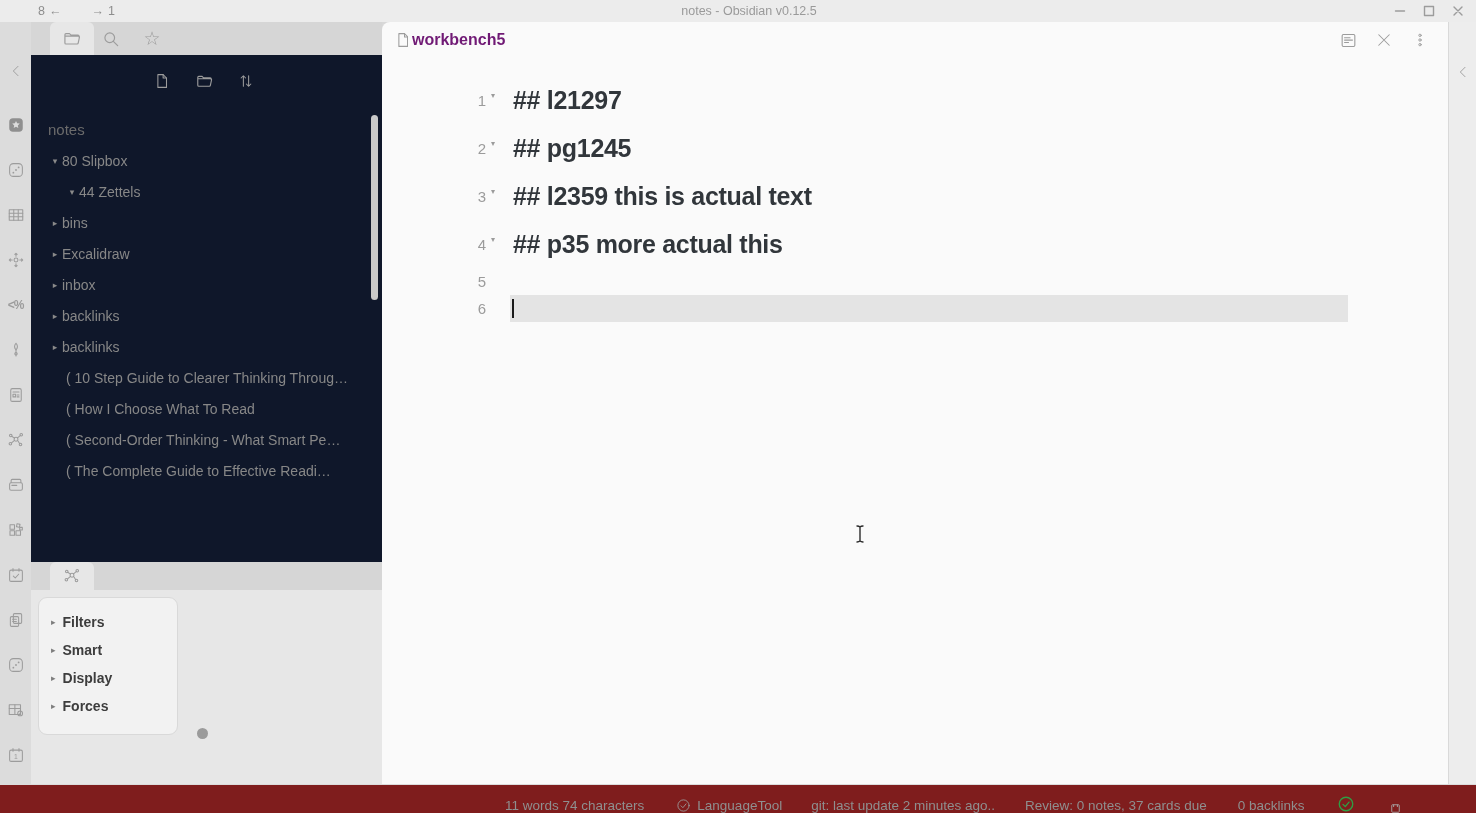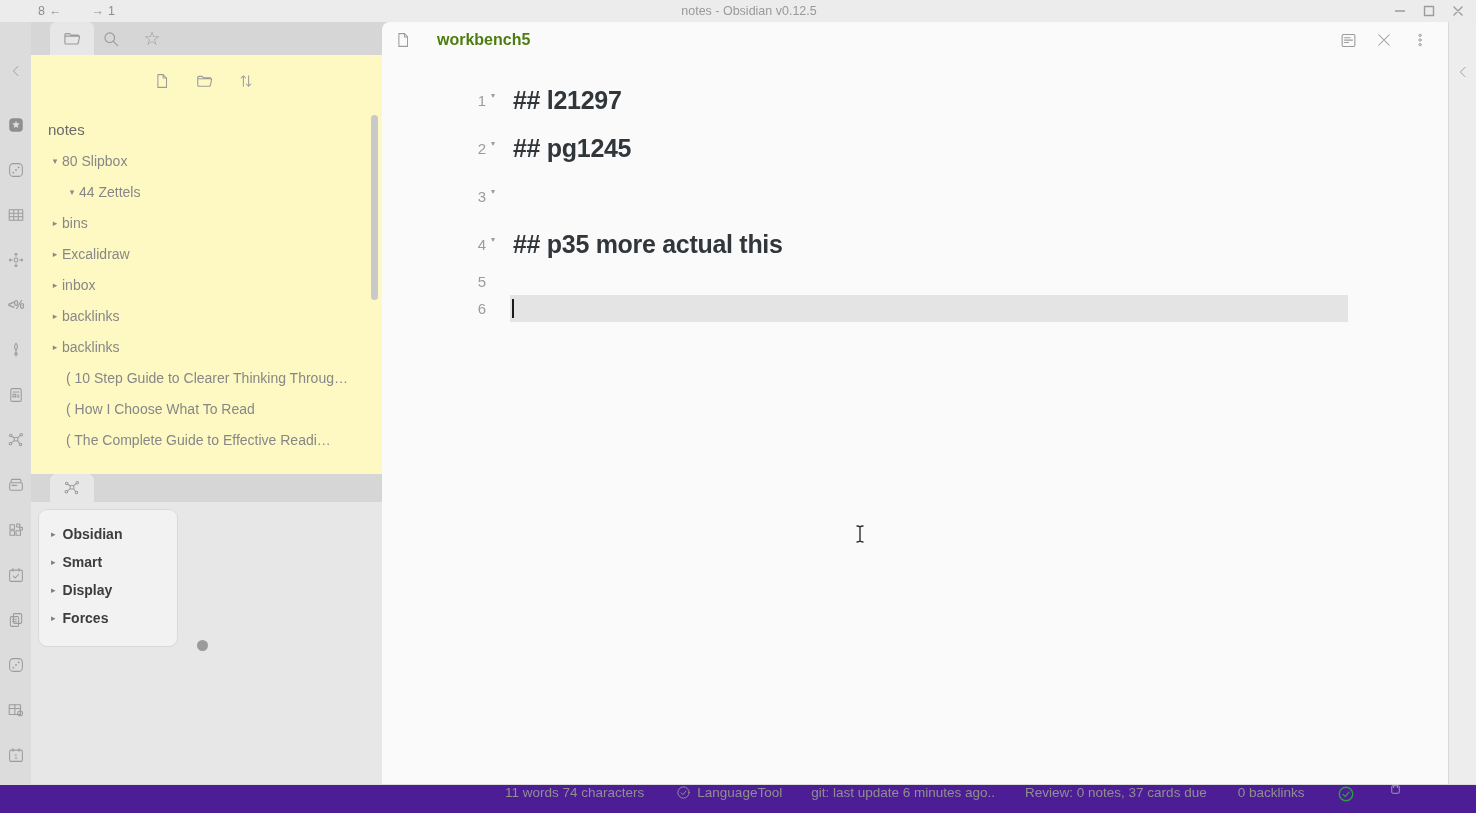--- a/index.html
+++ b/index.html
@@ -32,21 +32,21 @@
   .rib-icon { width:18px; height:18px; display:flex; align-items:center; justify-content:center; }
   .tpl-glyph { font-size:12px; font-weight:bold; color:#9c9c9c; letter-spacing:-1px; }
 
   
   .sidebar { width:351px; flex:none; display:flex; flex-direction:column; }
   .tabstrip { height:33px; background:#d6d6d6; position:relative; flex:none; }
   .tabstrip .tab-active { position:absolute; left:19px; top:0; width:44px; height:33px; background:#e7e7e7; border-radius:6px 6px 0 0; display:flex; align-items:center; justify-content:center; }
   .tabstrip .tab-plain { position:absolute; top:0; width:34px; height:33px; display:flex; align-items:center; justify-content:center; }
   .star-glyph { font-size:19px; color:#9c9c9c; line-height:1; }
 
-  .explorer { height:419px; background:#fef9c3; position:relative; overflow:hidden; flex:none; }
+  .explorer { height:507px; background:#0f172a; position:relative; overflow:hidden; flex:none; }
   .exp-toolbar { position:absolute; left:121px; top:16px; display:flex; gap:22px; }
   .exp-toolbar .tb { width:20px; height:20px; display:flex; align-items:center; justify-content:center; }
 
   .tree { padding-top:58px; font-size:14px; color:#878787; }
   .vault-row { height:32px; display:flex; align-items:center; padding-left:17px; font-size:15px; color:#6b6b6b; }
   .trow { height:31px; display:flex; align-items:center; white-space:nowrap; overflow:hidden; }
   .trow .arrow { width:14px; flex:none; font-size:9px; color:#8a8a8a; text-align:center; }
   .trow .lbl { overflow:hidden; text-overflow:ellipsis; padding-right:14px; }
   .lvl1 { padding-left:17px; }
   .lvl2 { padding-left:34px; }
@@ -57,40 +57,40 @@
   .graph-tabstrip .tab-active { position:absolute; left:19px; top:0; width:44px; height:28px; background:#e7e7e7; border-radius:6px 6px 0 0; display:flex; align-items:center; justify-content:center; }
   .graph-panel { flex:1; background:#e7e7e7; position:relative; }
   .settings-card { position:absolute; left:7px; top:7px; width:140px; height:138px; background:#f2f2f2; border:1px solid #d9d9d9; border-radius:9px; padding-top:10px; }
   .set-row { height:28px; display:flex; align-items:center; padding-left:12px; font-size:14px; font-weight:bold; color:#3d3d3d; }
   .set-row .arrow { font-size:9px; color:#7d7d7d; margin-right:7px; font-weight:normal; }
   .graph-node { position:absolute; left:166px; top:138px; width:11px; height:11px; border-radius:50%; background:#9b9b9b; }
 
   
   .editor-pane { flex:1; background:#fafafa; border-radius:8px 0 0 0; display:flex; flex-direction:column; position:relative; overflow:hidden; }
   .pane-header { height:36px; display:flex; align-items:center; padding-left:12px; flex:none; }
-  .pane-title { font-size:16px; font-weight:bold; color:#4d7c0f; margin-left:25px; }
+  .pane-title { font-size:16px; font-weight:bold; color:#701a75; margin-left:0; }
   .pane-actions { margin-left:auto; display:flex; align-items:center; gap:16px; padding-right:18px; }
   .pane-actions .pa { width:20px; height:20px; display:flex; align-items:center; justify-content:center; }
 
   .content { padding-top:18px; }
   .line { display:flex; align-items:center; position:relative; }
   .line.heading { height:48px; }
   .line.plain { height:27px; }
   .gutter { width:104px; flex:none; text-align:right; font-size:15px; color:#9b9b9b; }
   .fold { width:14px; flex:none; text-align:center; font-size:8px; color:#9b9b9b; padding-bottom:10px; }
   .fold.empty { padding-bottom:0; }
   .htext { font-size:25px; font-weight:bold; color:#31363b; letter-spacing:-0.3px; padding-left:13px; }
   .active-band { position:absolute; left:128px; top:0; width:838px; height:27px; background:#e4e4e4; }
   .caret { position:absolute; left:130px; top:4px; width:1.6px; height:19px; background:#1a1a1a; }
 
   
   .right-strip { width:28px; flex:none; background:#ededed; border-left:1px solid #d9d9d9; display:flex; justify-content:center; padding-top:42px; }
 
   
-  .statusbar { height:29px; background:#4c1d95; border-top:1px solid #dcdcdc; display:flex; align-items:flex-start; font-size:13.5px; color:#8f8f8f; white-space:nowrap; }
+  .statusbar { height:29px; background:#7f1d1d; border-top:1px solid #dcdcdc; display:flex; align-items:flex-end; font-size:13.5px; color:#8f8f8f; white-space:nowrap; }
   .statusbar .sp { flex:none; }
   .st-item { display:flex; align-items:center; gap:6px; flex:none; }
 
   .ibeam { position:absolute; left:853px; top:524px; }
 </style>
 </head>
 <body>
 
 <div class="titlebar">
   <div class="nav-counts">
@@ -317,20 +317,23 @@
           <span class="arrow">▸</span>
           <span class="lbl">backlinks</span>
         </div>
         <div class="trow filerow">
           <span class="lbl">( 10 Step Guide to Clearer Thinking Throug…</span>
         </div>
         <div class="trow filerow">
           <span class="lbl">( How I Choose What To Read</span>
         </div>
         <div class="trow filerow">
+          <span class="lbl">( Second-Order Thinking - What Smart Pe…</span>
+        </div>
+        <div class="trow filerow">
           <span class="lbl">( The Complete Guide to Effective Readi…</span>
         </div>
       </div>
       <div class="scrollthumb"></div>
     </div>
 
     <div class="graph-tabstrip">
       <div class="tab-active">
         <svg width="18" height="18" viewBox="0 0 24 24">
             <circle class="ic" cx="12" cy="11" r="2.6"></circle>
@@ -340,21 +343,21 @@
             <circle class="ic" cx="18" cy="18" r="1.7"></circle>
             <path class="ic" d="M10 9.5L6.3 7 M14 9.2l3.6-3 M10 12.6l-3.9 3.3 M14.2 12.6l2.6 4"></path>
           </svg>
       </div>
     </div>
 
     <div class="graph-panel">
       <div class="settings-card">
         <div class="set-row">
           <span class="arrow">▸</span>
-          <span>Obsidian</span>
+          <span>Filters</span>
         </div>
         <div class="set-row">
           <span class="arrow">▸</span>
           <span>Smart</span>
         </div>
         <div class="set-row">
           <span class="arrow">▸</span>
           <span>Display</span>
         </div>
         <div class="set-row">
@@ -404,20 +407,21 @@
         <span class="htext">## l21297</span>
       </div>
       <div class="line heading">
         <span class="gutter">2</span>
         <span class="fold">▾</span>
         <span class="htext">## pg1245</span>
       </div>
       <div class="line heading">
         <span class="gutter">3</span>
         <span class="fold">▾</span>
+        <span class="htext">## l2359 this is actual text</span>
       </div>
       <div class="line heading">
         <span class="gutter">4</span>
         <span class="fold">▾</span>
         <span class="htext">## p35 more actual this</span>
       </div>
       <div class="line plain">
         <span class="gutter">5</span>
         <span class="fold empty"></span>
       </div>
@@ -446,21 +450,21 @@
   <span class="sp" style="width:32px;"></span>
   <span class="st-item">
     <svg width="15" height="15" viewBox="0 0 24 24">
         <circle class="ic" cx="12" cy="12" r="9"></circle>
         <polyline class="ic" points="8 12.5 11 15.5 16 9.5"></polyline>
       </svg>
     <span>LanguageTool</span>
   </span>
   <span class="sp" style="width:29px;"></span>
   <span class="st-item">
-    <span>git: last update 6 minutes ago..</span>
+    <span>git: last update 2 minutes ago..</span>
   </span>
   <span class="sp" style="width:30px;"></span>
   <span class="st-item">
     <span>Review: 0 notes, 37 cards due</span>
   </span>
   <span class="sp" style="width:31px;"></span>
   <span class="st-item">
     <span>0 backlinks</span>
   </span>
   <span class="sp" style="width:33px;"></span>

